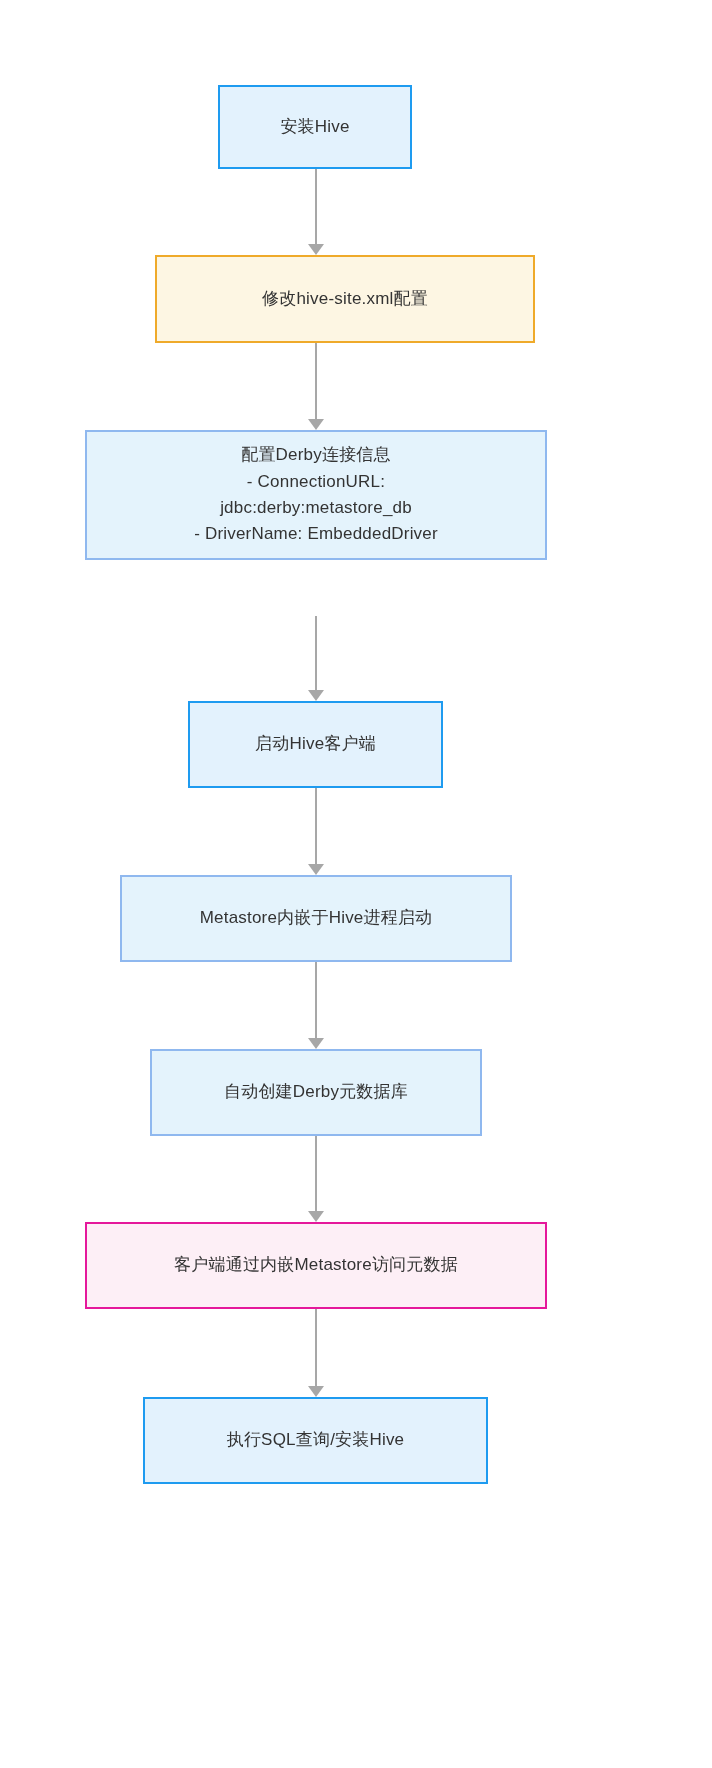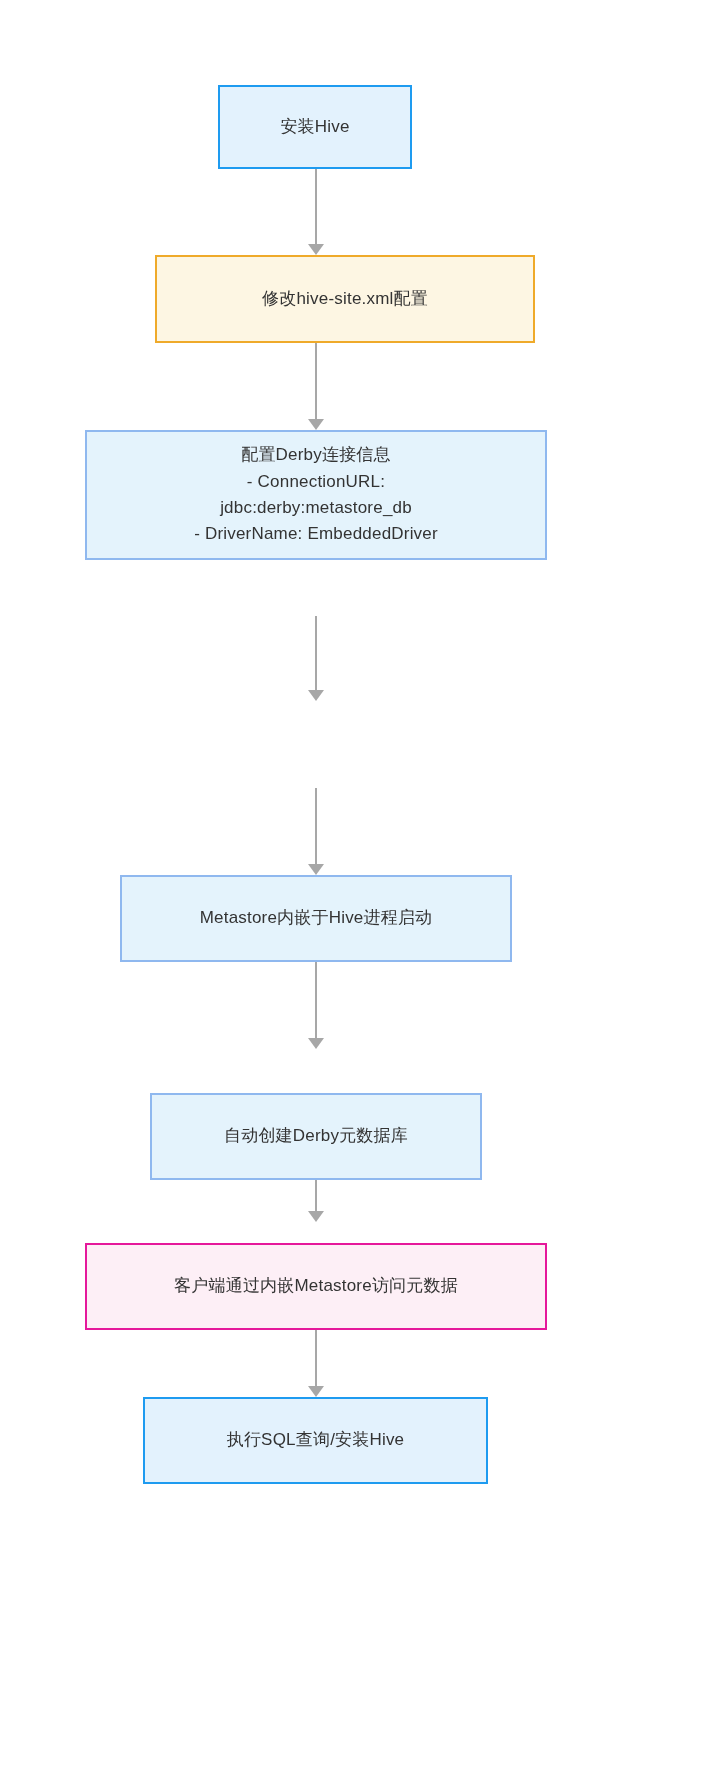--- a/index.html
+++ b/index.html
@@ -35,21 +35,21 @@
   .node .node-label {
     display: block;
     width: 100%;
     padding: 0 10px;
     white-space: pre-line;
   }
   
   .style-primary { background: #e3f2fd; border-color: #1e9bf0; border-width: 2px; }
   .style-warning { background: #fdf6e3; border-color: #efaa2a; border-width: 2px; }
   .style-soft    { background: #e4f3fc; border-color: #8fb8ef; border-width: 2px; }
-  .style-accent  { background: #fdeff6; border-color: #e5189b; border-width: 2px; margin-top: 21px; }
+  .style-accent  { background: #fdeff6; border-color: #e5189b; border-width: 2px; }
 
   .edge {
     position: absolute;
   }
   .edge-line {
     position: absolute;
     width: 2px;
     background: #a7a7a7;
     left: 0;
     top: 0;
@@ -96,17 +96,18 @@
     <div class="edge" style="left: 315px; top: 1309px; width: 2px; height: 88px;">
       <div class="edge-line" style="height: 78px;"></div>
       <div class="edge-head" style="top: 77px;"></div>
     </div>
     <div class="node style-primary" style="left: 218px; top: 85px; width: 194px; height: 84px;"><span class="node-label">安装Hive</span></div>
     <div class="node style-warning" style="left: 155px; top: 255px; width: 380px; height: 88px;"><span class="node-label">修改hive-site.xml配置</span></div>
     <div class="node style-soft" style="left: 85px; top: 430px; width: 462px; height: 130px;"><span class="node-label">配置Derby连接信息
 - ConnectionURL:
 jdbc:derby:metastore_db
 - DriverName: EmbeddedDriver</span></div>
+    <div class="node style-primary" style="left: 188px; top: 701px; width: 255px; height: 87px;"><span class="node-label">启动Hive客户端</span></div>
     <div class="node style-soft" style="left: 120px; top: 875px; width: 392px; height: 87px;"><span class="node-label">Metastore内嵌于Hive进程启动</span></div>
-    <div class="node style-soft" style="left: 150px; top: 1049px; width: 332px; height: 87px; margin-top: 44px;"><span class="node-label">自动创建Derby元数据库</span></div>
+    <div class="node style-soft" style="left: 150px; top: 1049px; width: 332px; height: 87px;"><span class="node-label">自动创建Derby元数据库</span></div>
     <div class="node style-accent" style="left: 85px; top: 1222px; width: 462px; height: 87px;"><span class="node-label">客户端通过内嵌Metastore访问元数据</span></div>
     <div class="node style-primary" style="left: 143px; top: 1397px; width: 345px; height: 87px;"><span class="node-label">执行SQL查询/安装Hive</span></div>
   </div>
 
 </body></html>

